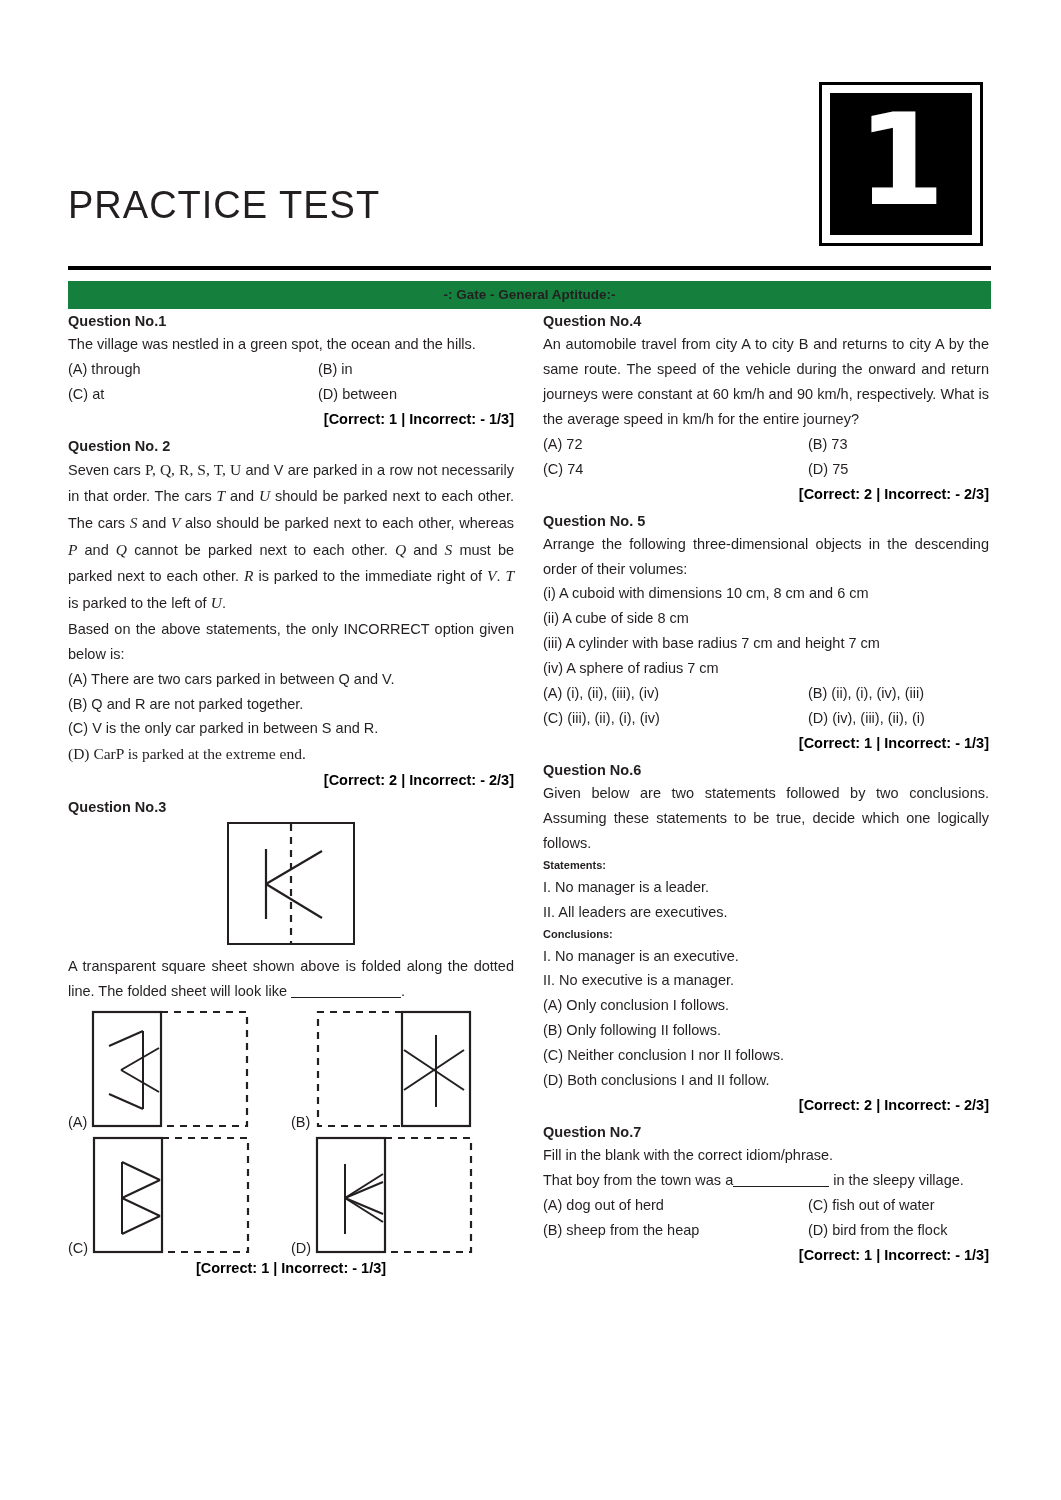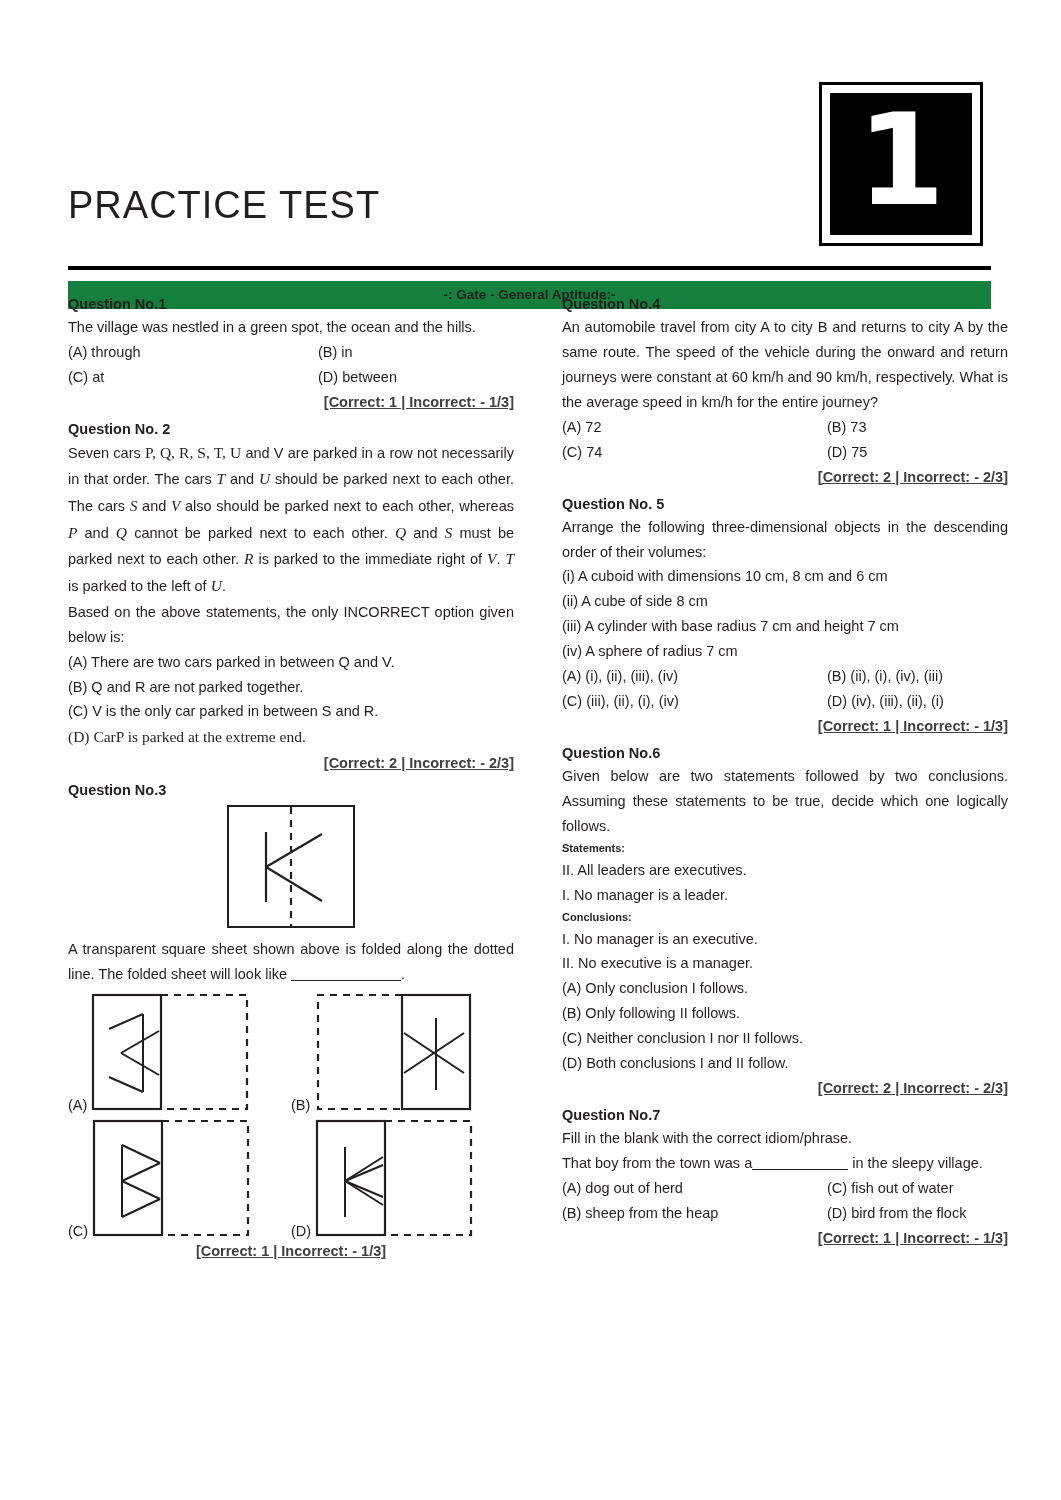--- a/index.html
+++ b/index.html
@@ -83,25 +83,25 @@
     text-align: center;
     font-size: 13.5px;
     font-weight: bold;
     padding: 6px 0 7px 0;
     color: #231f20;
   }
 
   
   .columns {
     position: absolute;
-    top: 296px;
+    top: 313px;
     left: 68px;
     right: 70px;
     display: flex;
-    gap: 48px;
+    gap: 29px;
   }
   .col {
     width: 446px;
     flex: 0 0 446px;
   }
 
   .qhead {
     font-size: 14.5px;
     font-weight: bold;
     margin: 6px 0 3px 0;
@@ -133,22 +133,21 @@
     font-size: 14.5px;
     line-height: 1.72;
     color: #231f20;
   }
 
   .marks {
     font-size: 14.5px;
     font-weight: bold;
     text-align: right;
     line-height: 1.72;
-    color: #404040;
-    text-decoration: underline;
+    color: #000000;
   }
   .marks.center { text-align: center; }
 
   .bold-lbl {
     font-size: 11px;
     font-weight: bold;
     line-height: 1.72;
     color: #231f20;
   }
 
@@ -320,22 +319,22 @@
       </div>
       <div class="opt-row wide">
         <div class="o1">(C) (iii), (ii), (i), (iv)</div>
         <div class="o2">(D) (iv), (iii), (ii), (i)</div>
       </div>
       <div class="marks">[Correct: 1 | Incorrect: - 1/3]</div>
 
       <div class="qhead">Question No.6</div>
       <div class="ptext">Given below are two statements followed by two conclusions. Assuming these statements to be true, decide which one logically follows.</div>
       <div class="bold-lbl">Statements:</div>
+      <div class="opt-line">I. No manager is a leader.</div>
       <div class="opt-line">II. All leaders are executives.</div>
-      <div class="opt-line">I. No manager is a leader.</div>
       <div class="bold-lbl">Conclusions:</div>
       <div class="opt-line">I. No manager is an executive.</div>
       <div class="opt-line">II. No executive is a manager.</div>
       <div class="opt-line">(A) Only conclusion I follows.</div>
       <div class="opt-line">(B) Only following II follows.</div>
       <div class="opt-line">(C) Neither conclusion I nor II follows.</div>
       <div class="opt-line">(D) Both conclusions I and II follow.</div>
       <div class="marks">[Correct: 2 | Incorrect: - 2/3]</div>
 
       <div class="qhead">Question No.7</div>

